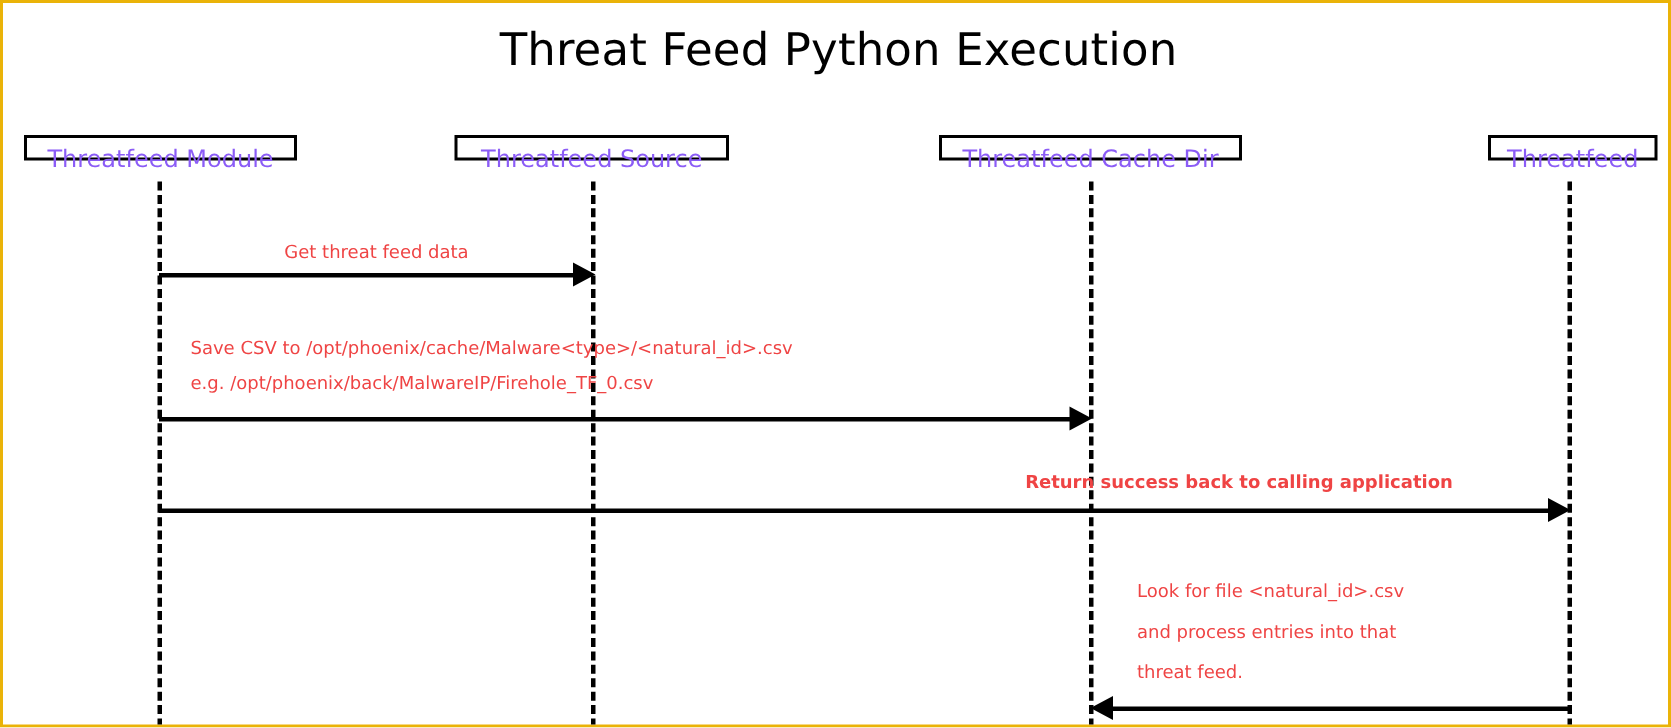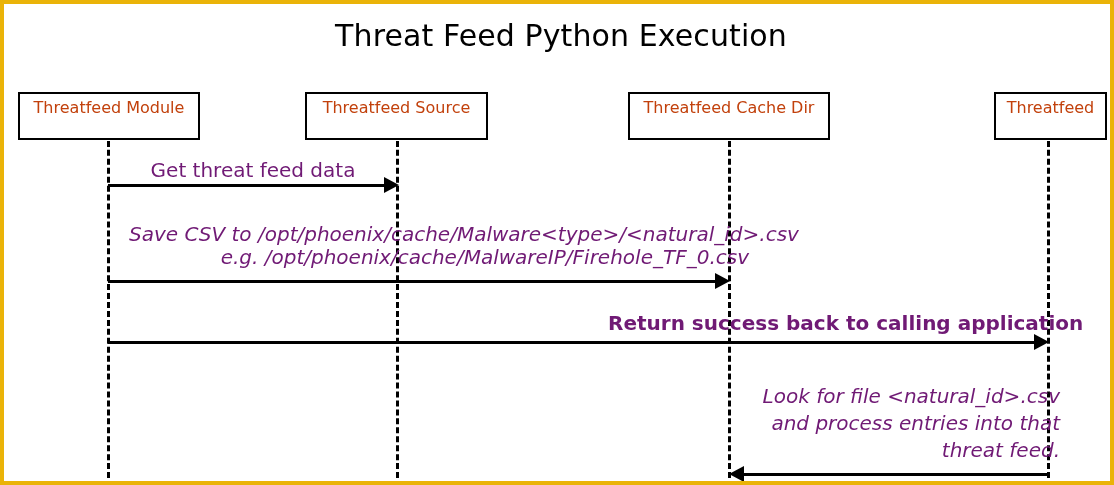--- a/index.html
+++ b/index.html
@@ -8,46 +8,46 @@
     background: #ffffff;
   }
   body {
     font-family: "DejaVu Sans", "Liberation Sans", sans-serif;
   }
   #canvas {
     position: relative;
     width: 1114px;
     height: 485px;
     background: #ffffff;
-    border: 4px solid #eab308;
+    border: 2px solid #eab308;
     box-sizing: border-box;
     overflow: hidden;
   }
   #diagram-title {
     position: absolute;
     left: 0;
     top: 14px;
     width: 1114px;
     text-align: center;
     font-size: 30px;
     font-weight: 400;
     color: #000000;
     letter-spacing: 0.1px;
     white-space: nowrap;
   }
   .participant {
     position: absolute;
     box-sizing: border-box;
     border: 2px solid #000000;
     background: #ffffff;
-    height: 48px;
+    height: 17px;
     line-height: 27px;
     text-align: center;
     font-size: 16px;
-    color: #c2410c;
+    color: #8b5cf6;
     white-space: nowrap;
     z-index: 5;
   }
   .lifeline {
     position: absolute;
     width: 0;
     border-left: 3px dashed #000000;
     z-index: 1;
   }
   .msg {
@@ -67,32 +67,31 @@
     border-bottom: 8px solid transparent;
     border-left: 15px solid #000000;
   }
   .arrowhead.left {
     border-top: 8px solid transparent;
     border-bottom: 8px solid transparent;
     border-right: 15px solid #000000;
   }
   .msg-label {
     position: absolute;
-    font-size: 20px;
-    color: #701a75;
+    font-size: 12px;
+    color: #ef4444;
     line-height: 23px;
     white-space: pre;
     z-index: 4;
   }
   .msg-label.center {
     text-align: center;
   }
   .msg-label.left {
-    text-align: right;
-    font-style: italic;
+    text-align: left;
   }
 </style>
 </head>
 <body>
 
 <div id="canvas">
 
   <div id="diagram-title">Threat Feed Python Execution</div>
 
   <div class="participant" style="left:14px; top:88px; width:182px;">
@@ -114,21 +113,21 @@
   <div class="lifeline" style="left:103px; top:119px; height:364px;"></div>
   <div class="lifeline" style="left:392px; top:119px; height:364px;"></div>
   <div class="lifeline" style="left:724px; top:119px; height:364px;"></div>
   <div class="lifeline" style="left:1043px; top:119px; height:364px;"></div>
 
   <div class="msg-label center" style="left:104px; top:155px; width:290px;">Get threat feed data</div>
   <div class="msg" style="left:104px; top:180px; width:282px;"></div>
   <div class="arrowhead right" style="left:380px; top:173px;"></div>
 
   <div class="msg-label left" style="left:125px; top:219px; width:620px;">Save CSV to /opt/phoenix/cache/Malware&lt;type&gt;/&lt;natural_id&gt;.csv</div>
-  <div class="msg-label left" style="left:125px; top:242px; width:620px;">e.g. /opt/phoenix/cache/MalwareIP/Firehole_TF_0.csv</div>
+  <div class="msg-label left" style="left:125px; top:242px; width:620px;">e.g. /opt/phoenix/back/MalwareIP/Firehole_TF_0.csv</div>
   <div class="msg" style="left:104px; top:276px; width:614px;"></div>
   <div class="arrowhead right" style="left:711px; top:269px;"></div>
 
   <div class="msg-label center" style="left:604px; top:308px; width:440px;font-weight:bold;">Return success back to calling application</div>
   <div class="msg" style="left:104px; top:337px; width:932px;"></div>
   <div class="arrowhead right" style="left:1030px; top:330px;"></div>
 
   <div class="msg-label left" style="left:756px; top:408px; width:300px;">and process entries into that</div>
   <div class="msg-label left" style="left:756px; top:381px; width:300px;">Look for file &lt;natural_id&gt;.csv</div>
   <div class="msg-label left" style="left:756px; top:435px; width:300px;">threat feed.</div>

